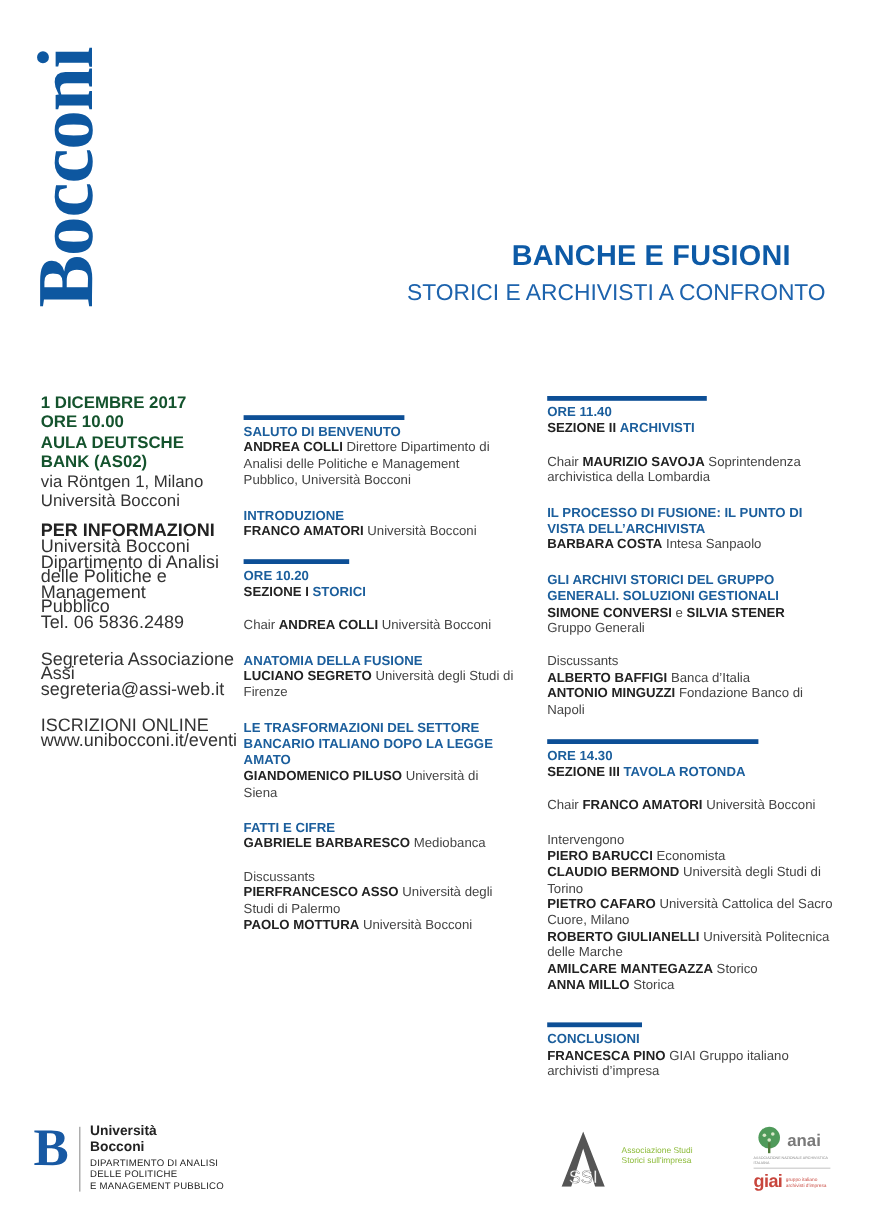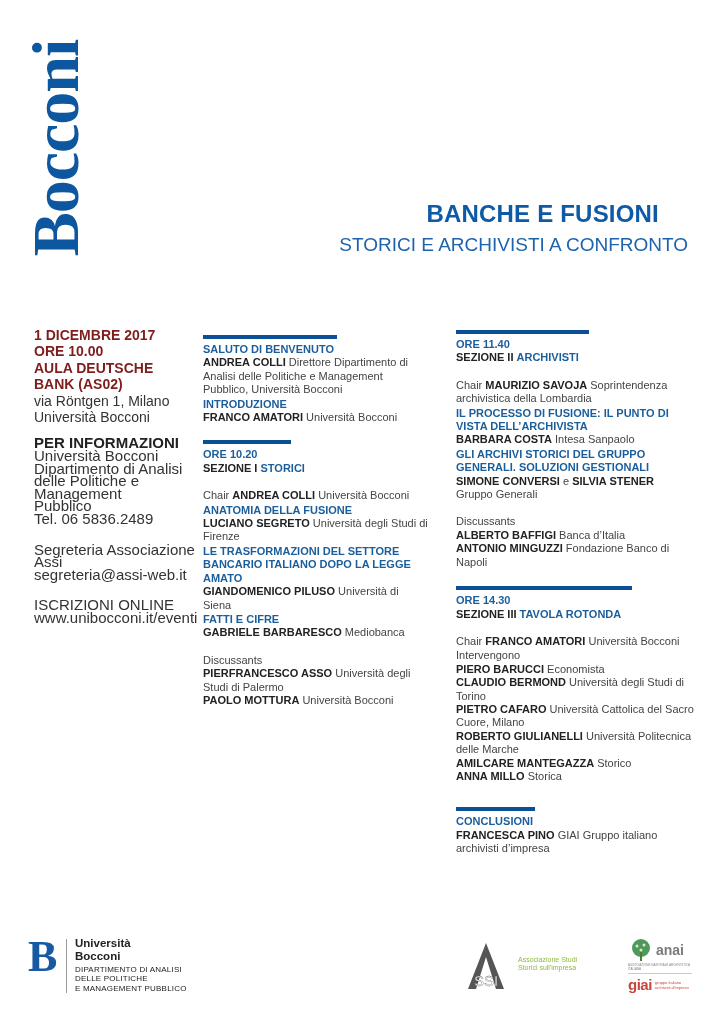--- a/index.html
+++ b/index.html
@@ -20,38 +20,38 @@
   }
   .title-block { position: absolute; right: 36px; top: 200px; text-align: right; }
   .title-main {
     font-size: 24px; font-weight: bold; color: #0d5aa6; letter-spacing: 0.2px;
     margin-right: 29px;
   }
   .title-sub { font-size: 19px; color: #1d63ad; margin-top: 6px; }
 
   .col { position: absolute; font-size: 11px; line-height: 13.4px; }
   .col-left { left: 34px; top: 327px; width: 165px; }
-  .col-mid { left: 203px; top: 335px; width: 225px; }
+  .col-mid { left: 203px; top: 346px; width: 225px; }
   .col-right { left: 456px; top: 330px; width: 245px; }
 
   .event-info { font-size: 14px; line-height: 16.4px; }
-  .event-info .hl { font-weight: bold; color: #7f1d1d; }
+  .event-info .hl { font-weight: bold; color: #14532d; }
   .event-info .plain { color: #333; }
 
   .small-block { margin-top: 10px; font-size: 15px; line-height: 12.6px; color: #333; }
   .small-block .hd { font-weight: bold; color: #222; }
   .gap { height: 12px; }
 
   .rule { height: 4px; background: #0d4f96; margin-bottom: 4px; }
   .section-time { font-weight: bold; color: #1b5e9c; }
   .section-title { font-weight: bold; color: #222; }
   .talk-title { font-weight: bold; color: #1b5e9c; }
   .name { font-weight: bold; color: #222; }
   .aff { color: #444; }
-  .para { margin-top: 1px; }
+  .para { margin-top: 16px; }
   .line { display: block; }
 
   
   .foot-bocconi { position: absolute; left: 28px; top: 937px; display: flex; align-items: flex-start; }
   .foot-b {
     font-family: "Liberation Serif", serif; font-weight: bold; font-size: 44px; color: #1859a3;
     line-height: 40px; margin-top: 0px; width: 32px;
   }
   .foot-divider { width: 1px; height: 54px; background: #9a9a9a; margin: 2px 8px 0 6px; }
   .foot-text-main { font-size: 11.5px; font-weight: bold; color: #222; line-height: 12.5px; }

